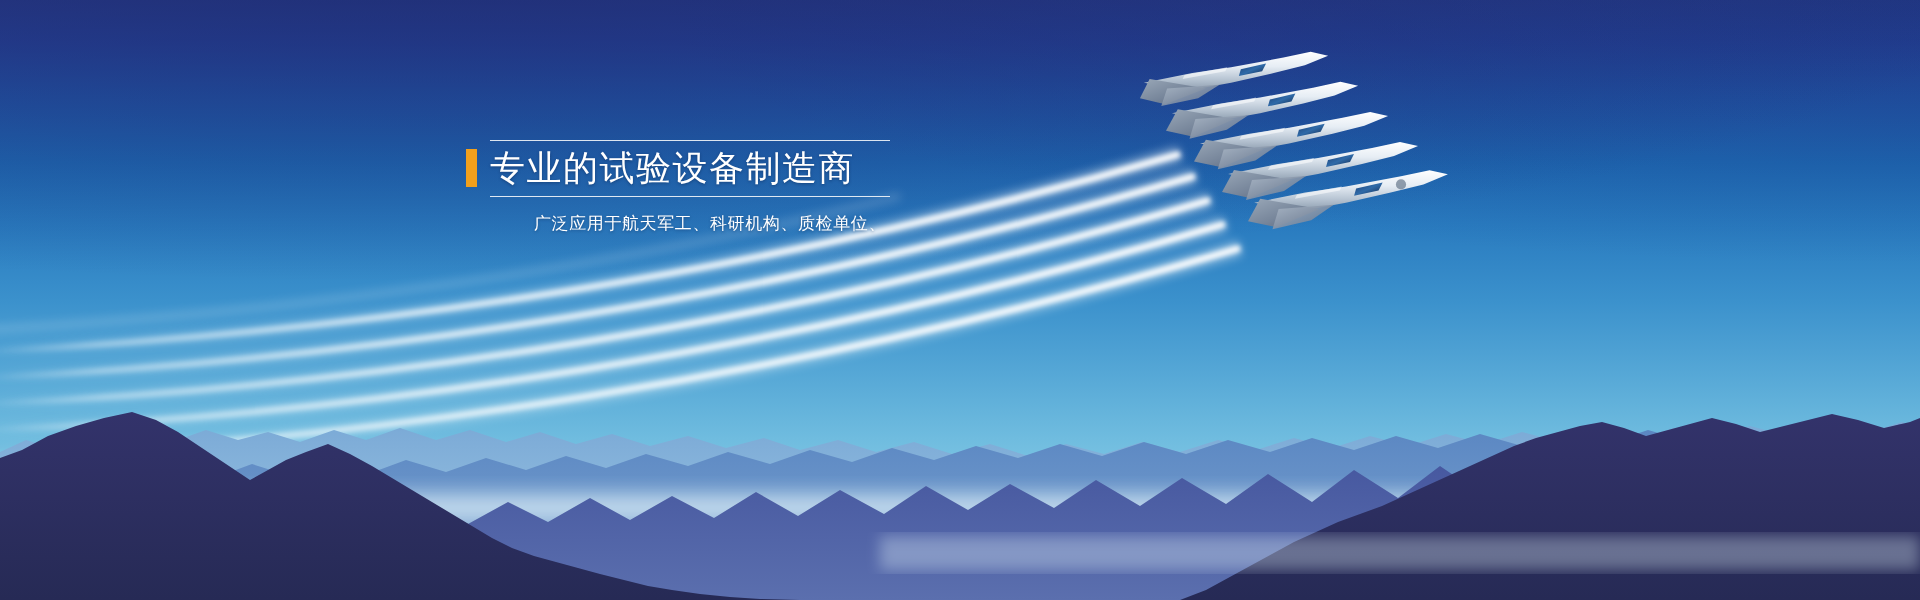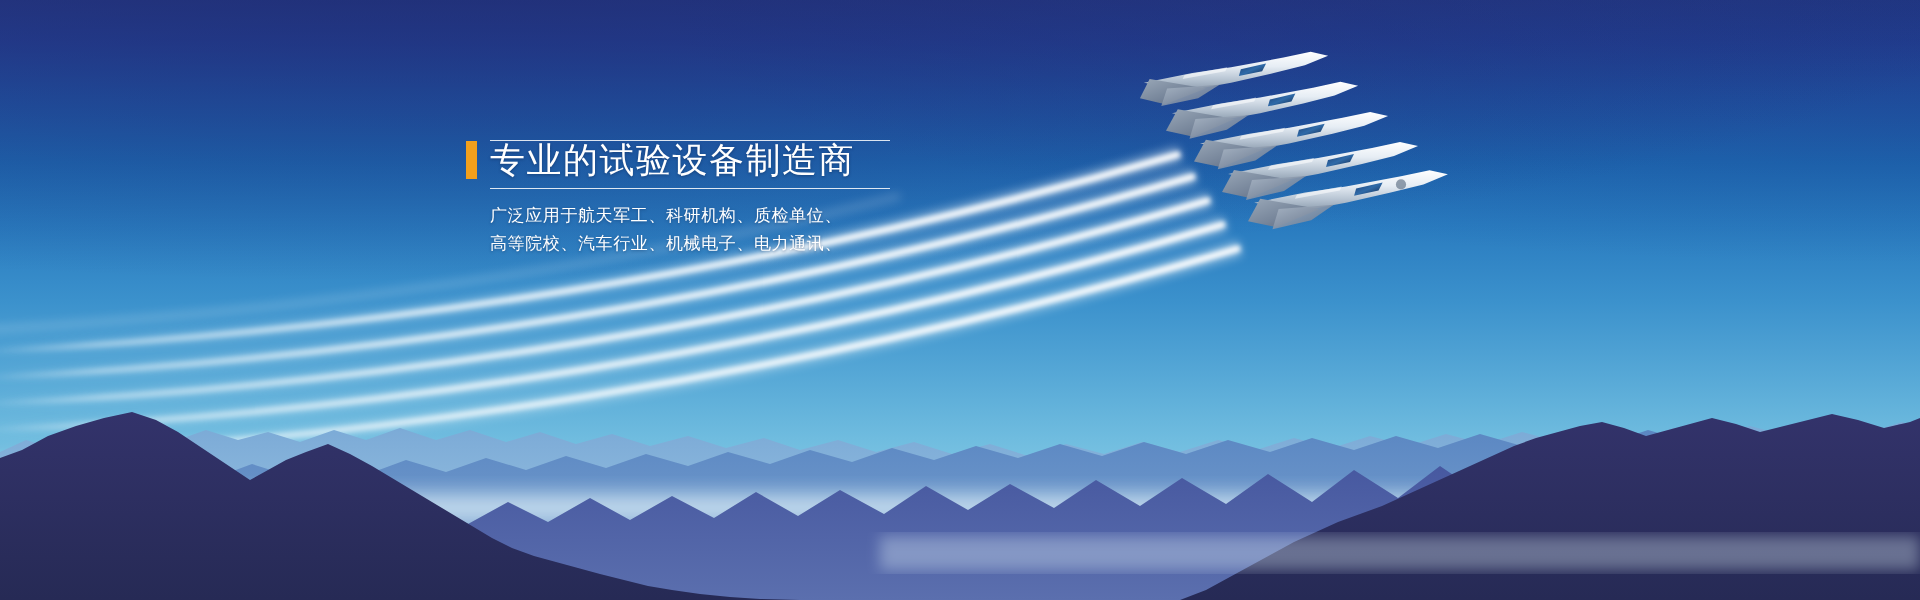--- a/index.html
+++ b/index.html
@@ -80,21 +80,21 @@
   .rule {
     height: 1px;
     width: 400px;
     background: rgba(255,255,255,.85);
   }
   .rule-top   { margin: 0 0 0 24px; width: 400px; }
   .rule-bottom{ margin: 0 0 0 24px; width: 400px; }
 
   .headline-row {
     display: flex;
-    margin: 0 0 9px 0;
+    margin: 8px 0 9px 0;
   }
   .accent-bar {
     width: 11px;
     height: 38px;
     background: #f2a01c;
     flex: 0 0 auto;
     margin-right: 13px;
   }
   .headline {
     color: #ffffff;
@@ -106,21 +106,21 @@
   }
 
   .subcopy {
     margin: 12px 0 0 24px;
     color: #ffffff;
     font-size: 17px;
     line-height: 28px;
     letter-spacing: .6px;
     text-shadow: 0 1px 3px rgba(10,30,70,.4);
   }
-  .subcopy div { white-space: nowrap; }
+  .subcopy div { white-space: nowrap; text-align: right; }
 </style>
 </head>
 <body>
 
 <div class="banner">
 
   <div class="sky"></div>
   <div class="sky-vignette"></div>
 
   <svg class="contrails" viewBox="0 0 1920 600" preserveAspectRatio="none">
@@ -305,18 +305,17 @@
 
     <div class="headline-row">
       <div class="accent-bar"></div>
       <div class="headline">专业的试验设备制造商</div>
     </div>
 
     <div class="rule rule-bottom"></div>
 
     <div class="subcopy">
       <div>广泛应用于航天军工、科研机构、质检单位、</div>
-      <div>高等院校、汽车行业、机械电子、电力通讯、</div>
     </div>
 
   </div>
 
 </div>
 
 </body></html>

